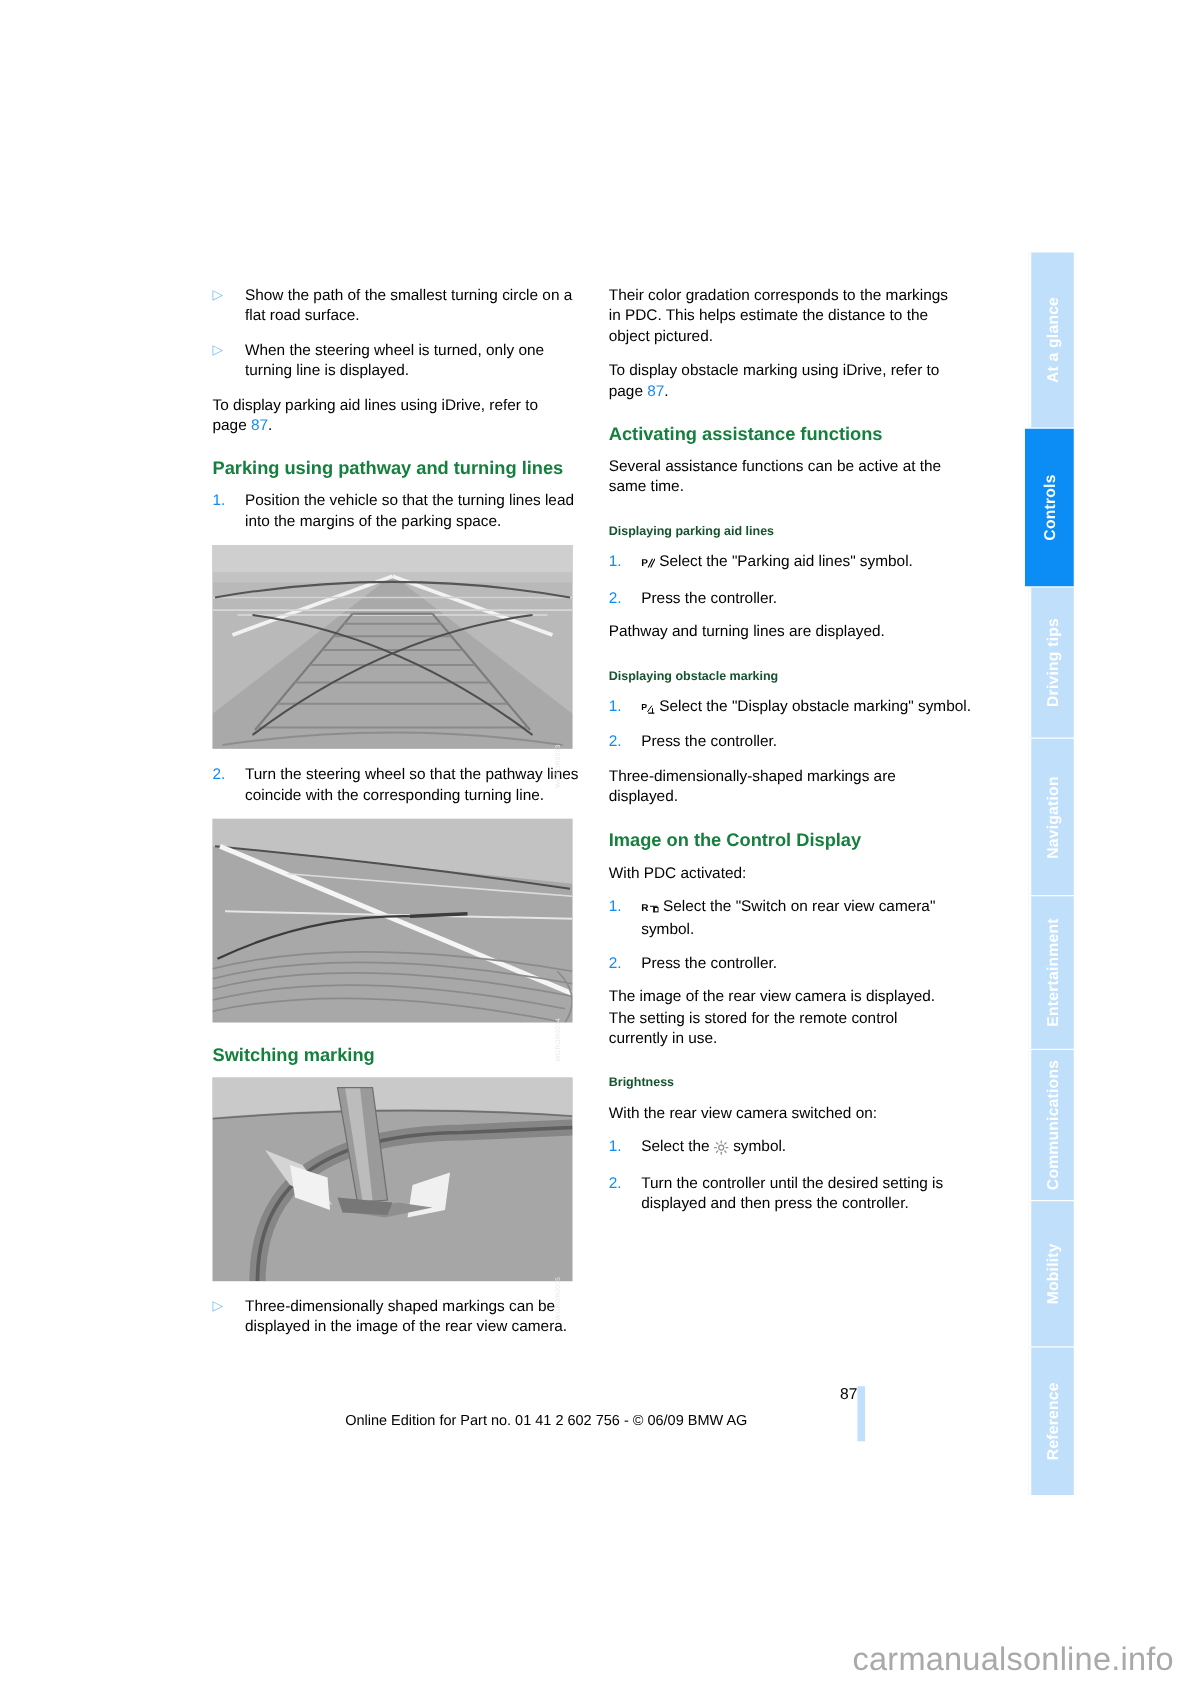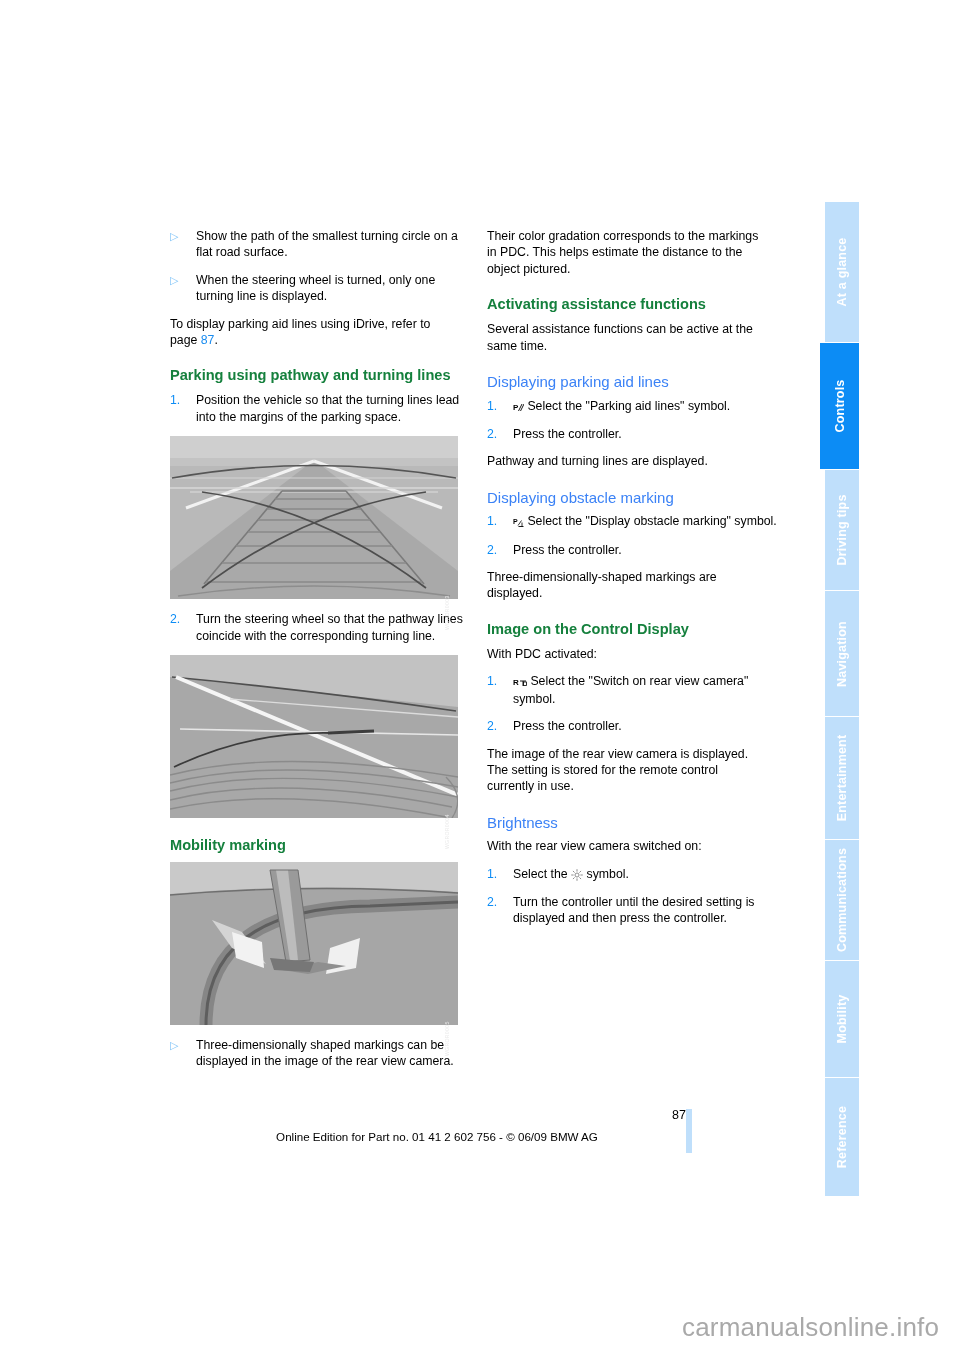--- a/index.html
+++ b/index.html
@@ -78,24 +78,24 @@
   }
 
   h2.blue-big {
     color: #15803d;
     font-size: 14.6px;
     line-height: 18px;
     font-weight: bold;
     margin: 18px 0 8px 0;
   }
   h3.blue-light {
-    color: #3b82f6;
-    font-size: 15px;
+    color: #14532d;
+    font-size: 10px;
     line-height: 17.5px;
-    font-weight: normal;
+    font-weight: bold;
     margin: 19px 0 7px 0;
   }
 
   
   .row {
     display: flex;
     margin: 0 0 11px 0;
   }
   .row .marker {
     flex: 0 0 26px;
@@ -297,21 +297,21 @@
           <path d="M0 128 Q110 100 288 132" stroke="#8b8b8b" stroke-width="1.4" fill="none"></path>
           <path d="M0 136 Q110 108 288 142" stroke="#8b8b8b" stroke-width="1.4" fill="none"></path>
           <path d="M0 145 Q110 118 282 152" stroke="#8b8b8b" stroke-width="1.4" fill="none"></path>
           <path d="M0 154 Q110 130 276 162" stroke="#8b8b8b" stroke-width="1.4" fill="none"></path>
           <path d="M276 122 Q296 142 282 163" stroke="#8b8b8b" stroke-width="1.4" fill="none"></path>
         </svg>
       </div>
       <figcaption class="code">WGROR0004</figcaption>
     </figure>
 
-    <h2 class="blue-big">Mobility marking</h2>
+    <h2 class="blue-big">Switching marking</h2>
 
     <figure class="fig">
       <div class="imgbox">
         <svg width="288" height="163" viewBox="0 0 288 163">
           <rect x="0" y="0" width="288" height="163" fill="#c9c9c9"></rect>
           <path d="M0 32 Q144 20 288 30 L288 163 L0 163 Z" fill="#a6a6a6"></path>
           <path d="M0 33 Q144 21 288 31" stroke="#6f6f6f" stroke-width="1.4" fill="none"></path>
 
           <path d="M36 163 Q36 46 200 44 L288 40" stroke="#868686" stroke-width="13" fill="none"></path>
           <path d="M36 163 Q36 46 200 44 L288 40" stroke="#5e5e5e" stroke-width="3" fill="none"></path>
@@ -334,20 +334,21 @@
       <span class="marker bul">▷</span>
       <span class="txt">Three-dimensionally shaped markings can be displayed in the image of the rear view camera.</span>
     </div>
 
   </div>
 
   <div class="col" id="col-right">
 
     <p class="body">Their color gradation corresponds to the markings in PDC. This helps estimate the distance to the object pictured.</p>
 
+    <p class="body"><span>To display obstacle marking using iDrive, refer to page </span><span class="pageref">87</span><span>.</span></p>
 
     <h2 class="blue-big">Activating assistance functions</h2>
     <p class="body">Several assistance functions can be active at the same time.</p>
 
     <h3 class="blue-light">Displaying parking aid lines</h3>
 
     <div class="row">
       <span class="marker num">1.</span>
       <span class="txt"><span class="sym"><svg width="11" height="11" viewBox="0 0 11 11">
               <text x="0" y="8" font-family="Liberation Sans" font-size="8" font-weight="bold" fill="#000">P</text>

